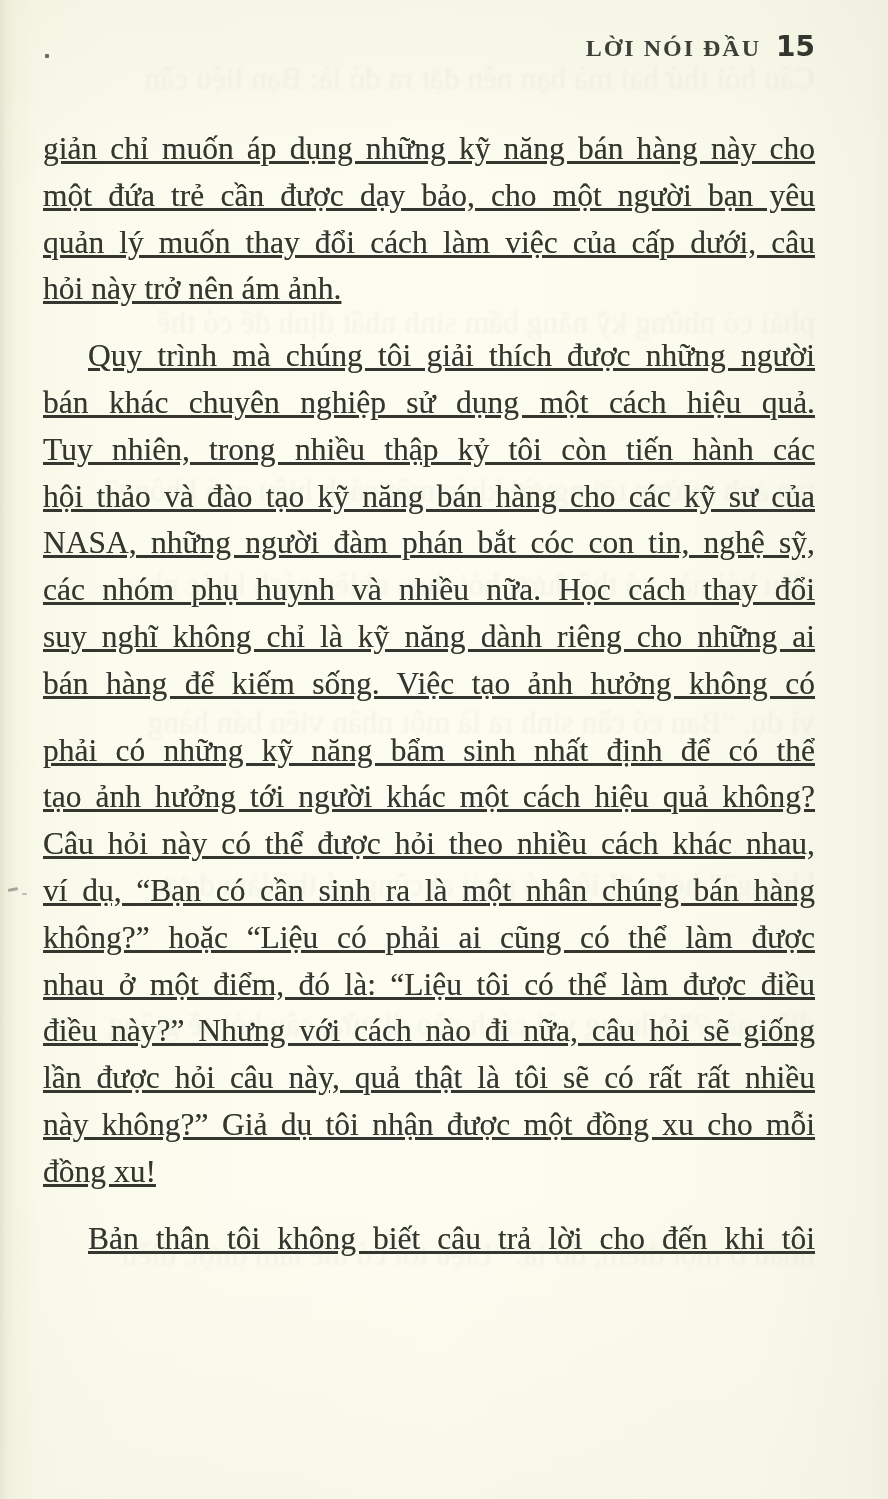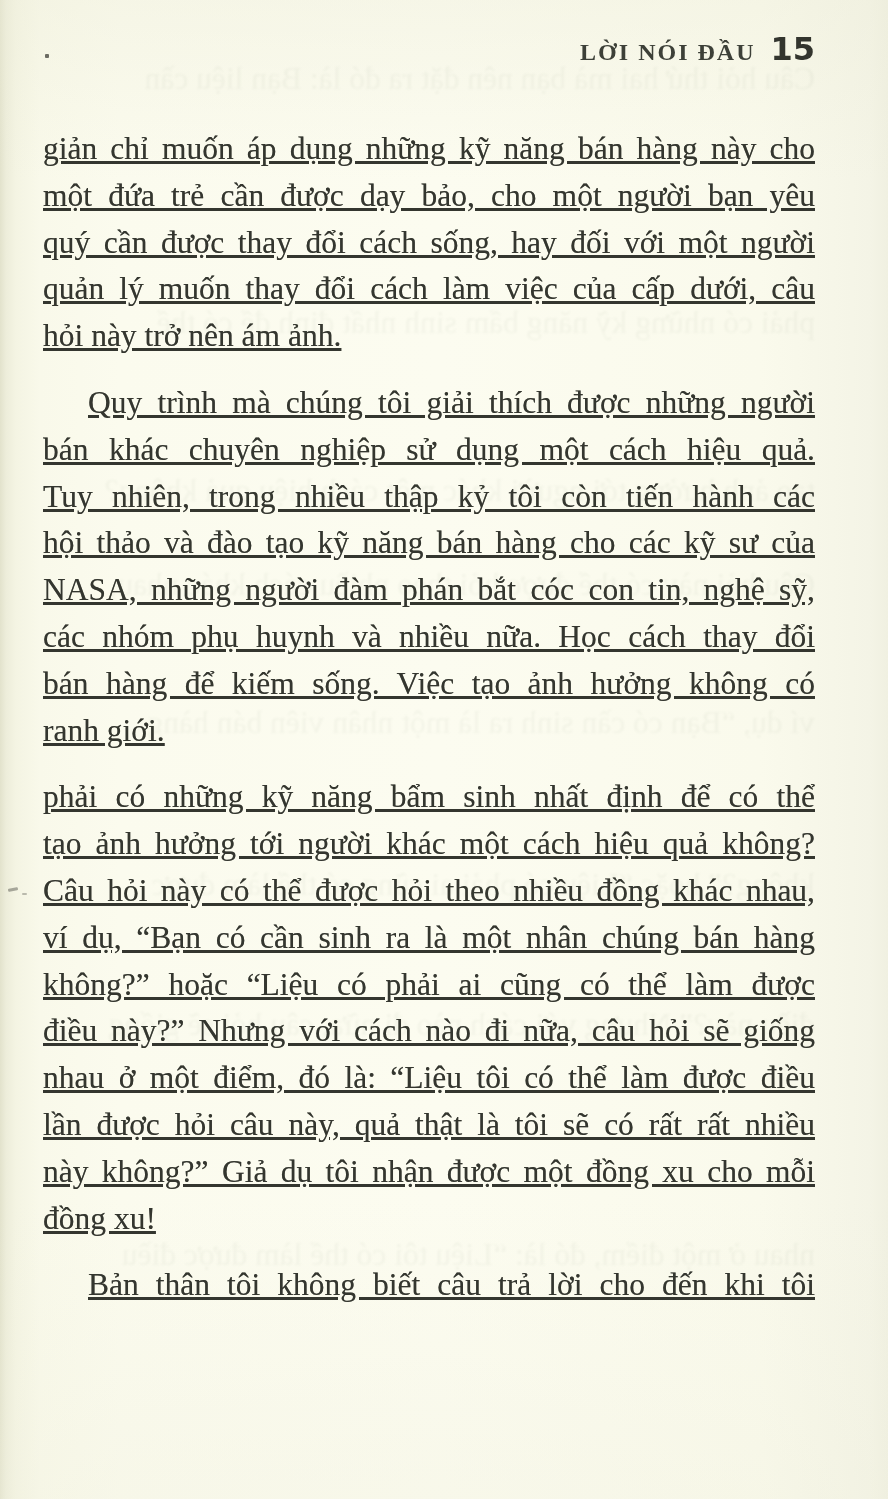--- a/index.html
+++ b/index.html
@@ -41,21 +41,21 @@
     gap: 15px;
   }
   .running-header .header-title {
     font-size: 24px;
     font-weight: 600;
     letter-spacing: 2px;
     color: #3d4038;
   }
   .running-header .page-number {
     font-family: "DejaVu Sans", sans-serif;
-    font-size: 32px;
+    font-size: 28px;
     font-weight: 600;
     color: #33352e;
   }
 
   .body-text {
     position: absolute;
     top: 126px;
     left: 43px;
     width: 772px;
   }
@@ -114,42 +114,41 @@
 
   <div class="running-header">
     <span class="header-title">LỜI NÓI ĐẦU</span>
     <span class="page-number">15</span>
   </div>
 
   <div class="body-text">
       <div class="paragraph">
         <div class="line justify-all">giản chỉ muốn áp dụng những kỹ năng bán hàng này cho</div>
         <div class="line justify-all">một đứa trẻ cần được dạy bảo, cho một người bạn yêu</div>
-        <div class="line justify-all">quý cần được thay đổi cách sống, hay đối với một người</div>
         <div class="line justify-all">quản lý muốn thay đổi cách làm việc của cấp dưới, câu</div>
         <div class="line">hỏi này trở nên ám ảnh.</div>
       </div>
       <div class="paragraph">
         <div class="line justify-all indent">Quy trình mà chúng tôi giải thích được những người</div>
         <div class="line justify-all">bán khác chuyên nghiệp sử dụng một cách hiệu quả.</div>
         <div class="line justify-all">Tuy nhiên, trong nhiều thập kỷ tôi còn tiến hành các</div>
         <div class="line justify-all">hội thảo và đào tạo kỹ năng bán hàng cho các kỹ sư của</div>
         <div class="line justify-all">NASA, những người đàm phán bắt cóc con tin, nghệ sỹ,</div>
         <div class="line justify-all">các nhóm phụ huynh và nhiều nữa. Học cách thay đổi</div>
+        <div class="line justify-all">suy nghĩ không chỉ là kỹ năng dành riêng cho những ai</div>
         <div class="line justify-all">bán hàng để kiếm sống. Việc tạo ảnh hưởng không có</div>
-        <div class="line">ranh giới.</div>
       </div>
       <div class="paragraph">
         <div class="line justify-all">phải có những kỹ năng bẩm sinh nhất định để có thể</div>
         <div class="line justify-all">tạo ảnh hưởng tới người khác một cách hiệu quả không?</div>
-        <div class="line justify-all">Câu hỏi này có thể được hỏi theo nhiều đồng khác nhau,</div>
+        <div class="line justify-all">Câu hỏi này có thể được hỏi theo nhiều cách khác nhau,</div>
         <div class="line justify-all">ví dụ, “Bạn có cần sinh ra là một nhân chúng bán hàng</div>
         <div class="line justify-all">không?” hoặc “Liệu có phải ai cũng có thể làm được</div>
+        <div class="line justify-all">nhau ở một điểm, đó là: “Liệu tôi có thể làm được điều</div>
         <div class="line justify-all">điều này?” Nhưng với cách nào đi nữa, câu hỏi sẽ giống</div>
-        <div class="line justify-all">nhau ở một điểm, đó là: “Liệu tôi có thể làm được điều</div>
         <div class="line justify-all">lần được hỏi câu này, quả thật là tôi sẽ có rất rất nhiều</div>
         <div class="line justify-all">này không?” Giả dụ tôi nhận được một đồng xu cho mỗi</div>
         <div class="line">đồng xu!</div>
       </div>
       <div class="paragraph">
         <div class="line justify-all indent">Bản thân tôi không biết câu trả lời cho đến khi tôi</div>
       </div>
     </div>
 
   <span class="scan-speck speck-1"></span>

